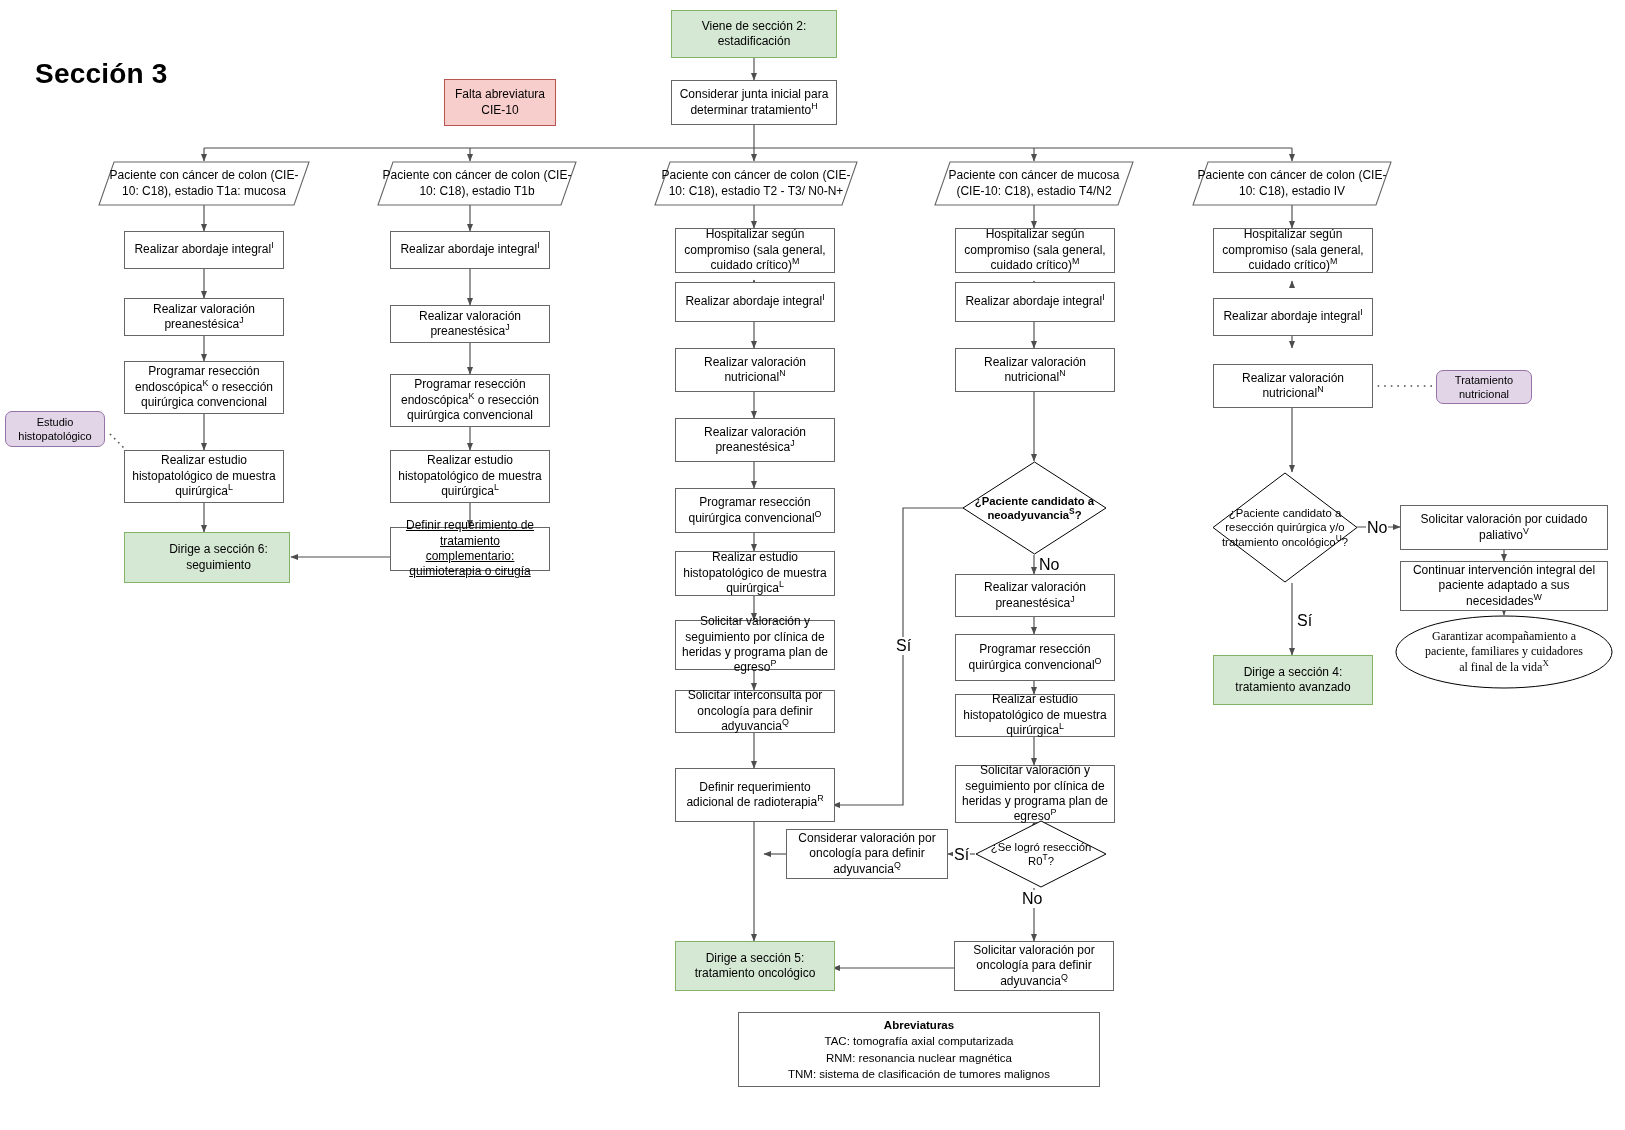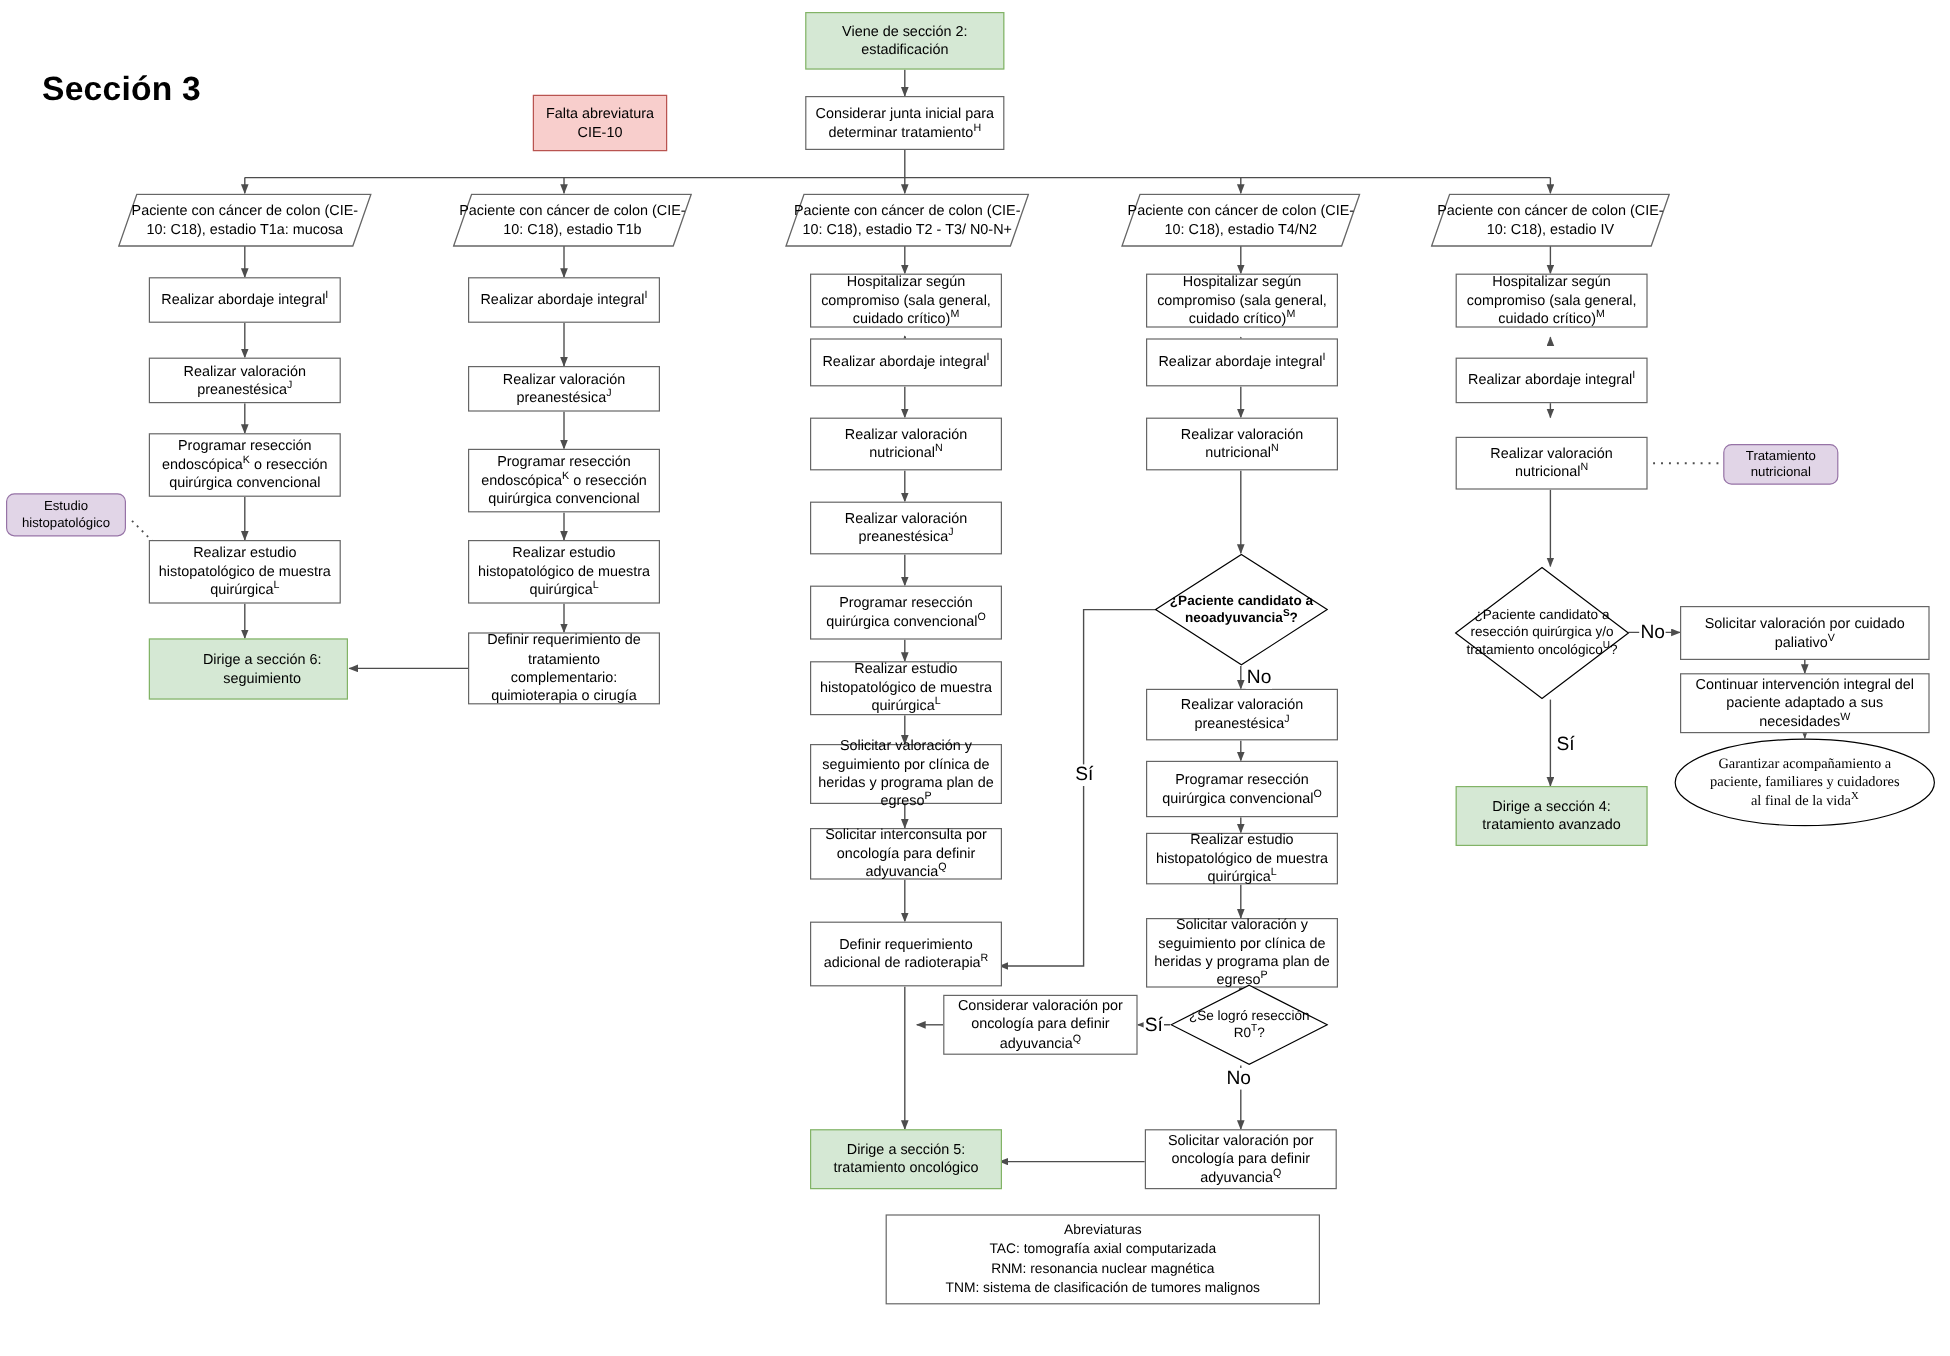--- a/index.html
+++ b/index.html
@@ -111,21 +111,21 @@
     background: #ffffff;
     box-sizing: border-box;
     display: flex;
     flex-direction: column;
     align-items: center;
     justify-content: center;
     font-size: 11.5px;
     line-height: 1.42;
     z-index: 2;
   }
-  .abbrev-box .ab-title { font-weight: normal; }
+  .abbrev-box .ab-title { font-weight: bold; }
   sup { font-size: 0.74em; line-height: 0; }
 </style>
 </head>
 <body>
 
 <div id="canvas">
 
   <div id="section-title">Sección 3</div>
 
   <svg id="wires" viewBox="0 0 1625 1130">
@@ -299,21 +299,21 @@
   </div>
 
   <div class="node proc" style="left:390px; top:374px; width:160px; height:53px;">
     <span class="txt"><span>Programar resección endoscópica</span><sup>K</sup><span> o resección quirúrgica convencional</span></span>
   </div>
 
   <div class="node proc" style="left:390px; top:450px; width:160px; height:53px;">
     <span class="txt"><span>Realizar estudio histopatológico de muestra quirúrgica</span><sup>L</sup></span>
   </div>
 
-  <div class="node proc" style="left:390px; top:527px; width:160px; height:60px;">
+  <div class="node proc" style="left:390px; top:527px; width:160px; height:44px;text-decoration:underline;">
     <span class="txt">Definir requerimiento de tratamiento complementario: quimioterapia o cirugía</span>
   </div>
 
   <div class="node io" style="left:654px; top:161px; width:204px; height:45px;">
     <span class="io-shape">
       <svg viewBox="0 0 204 45" preserveAspectRatio="none">
           <polygon points="16,1 203,1 188,44 1,44" fill="#ffffff" stroke="#666666" stroke-width="1.1" vector-effect="non-scaling-stroke"></polygon>
         </svg>
     </span>
     <span class="txt">Paciente con cáncer de colon (CIE-10: C18), estadio T2 - T3/ N0-N+</span>
@@ -358,21 +358,21 @@
   <div class="node startend" style="left:675px; top:941px; width:160px; height:50px;">
     <span class="txt">Dirige a sección 5: tratamiento oncológico</span>
   </div>
 
   <div class="node io" style="left:934px; top:161px; width:200px; height:45px;">
     <span class="io-shape">
       <svg viewBox="0 0 200 45" preserveAspectRatio="none">
           <polygon points="16,1 199,1 184,44 1,44" fill="#ffffff" stroke="#666666" stroke-width="1.1" vector-effect="non-scaling-stroke"></polygon>
         </svg>
     </span>
-    <span class="txt">Paciente con cáncer de colon (CIE-10: C18), estadio T4/N2</span>
+    <span class="txt">Paciente con cáncer de mucosa (CIE-10: C18), estadio T4/N2</span>
   </div>
 
   <div class="node proc" style="left:955px; top:228px; width:160px; height:45px;">
     <span class="txt"><span>Hospitalizar según compromiso (sala general, cuidado crítico)</span><sup>M</sup></span>
   </div>
 
   <div class="node proc" style="left:955px; top:282px; width:160px; height:40px;">
     <span class="txt"><span>Realizar abordaje integral</span><sup>I</sup></span>
   </div>
 

